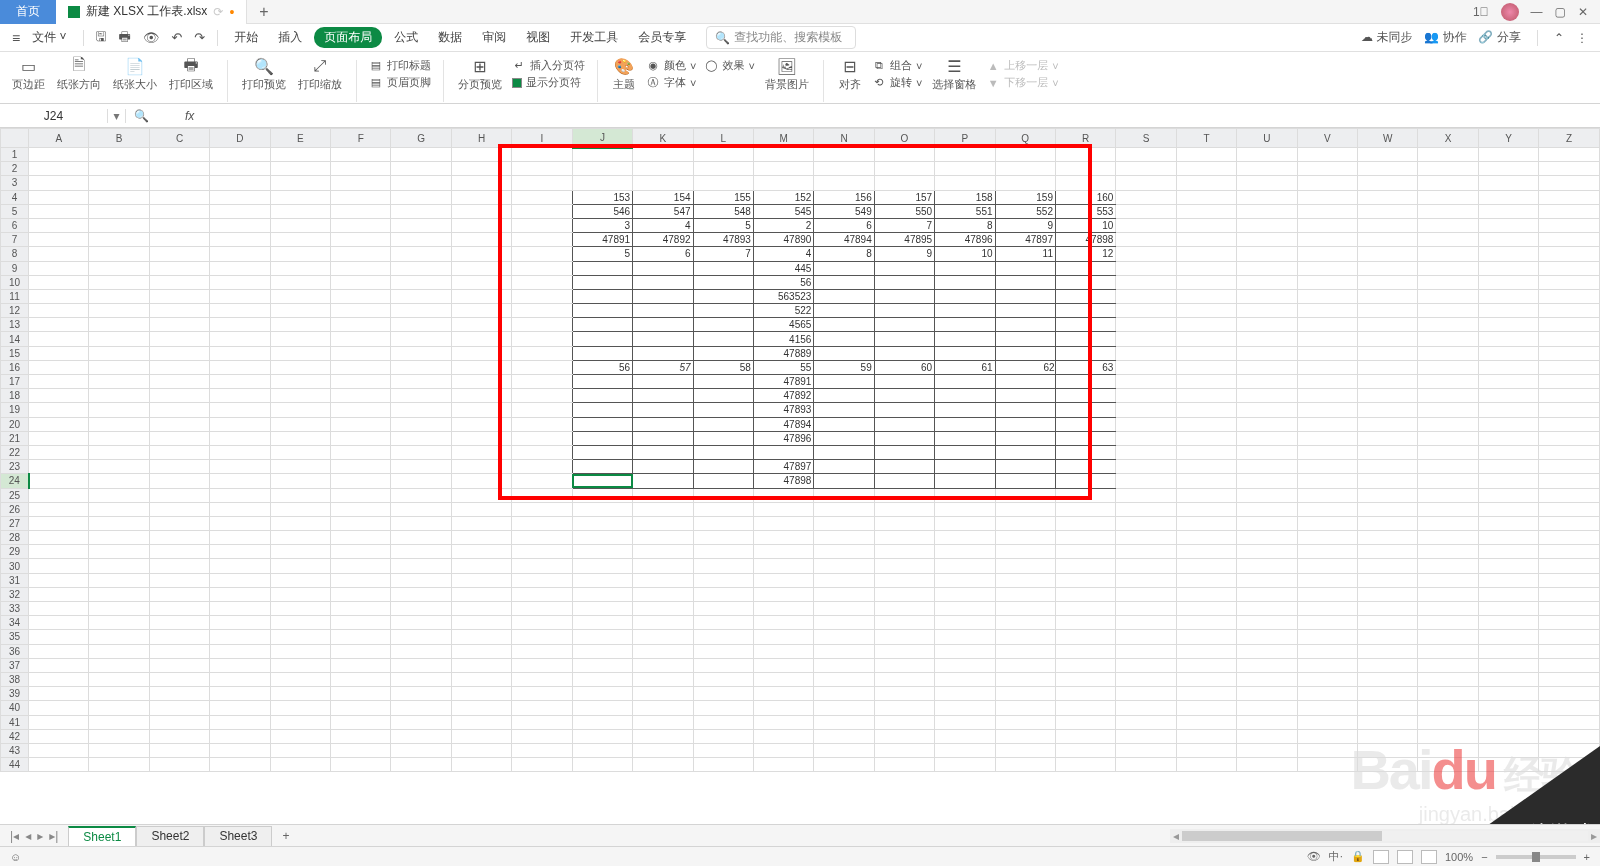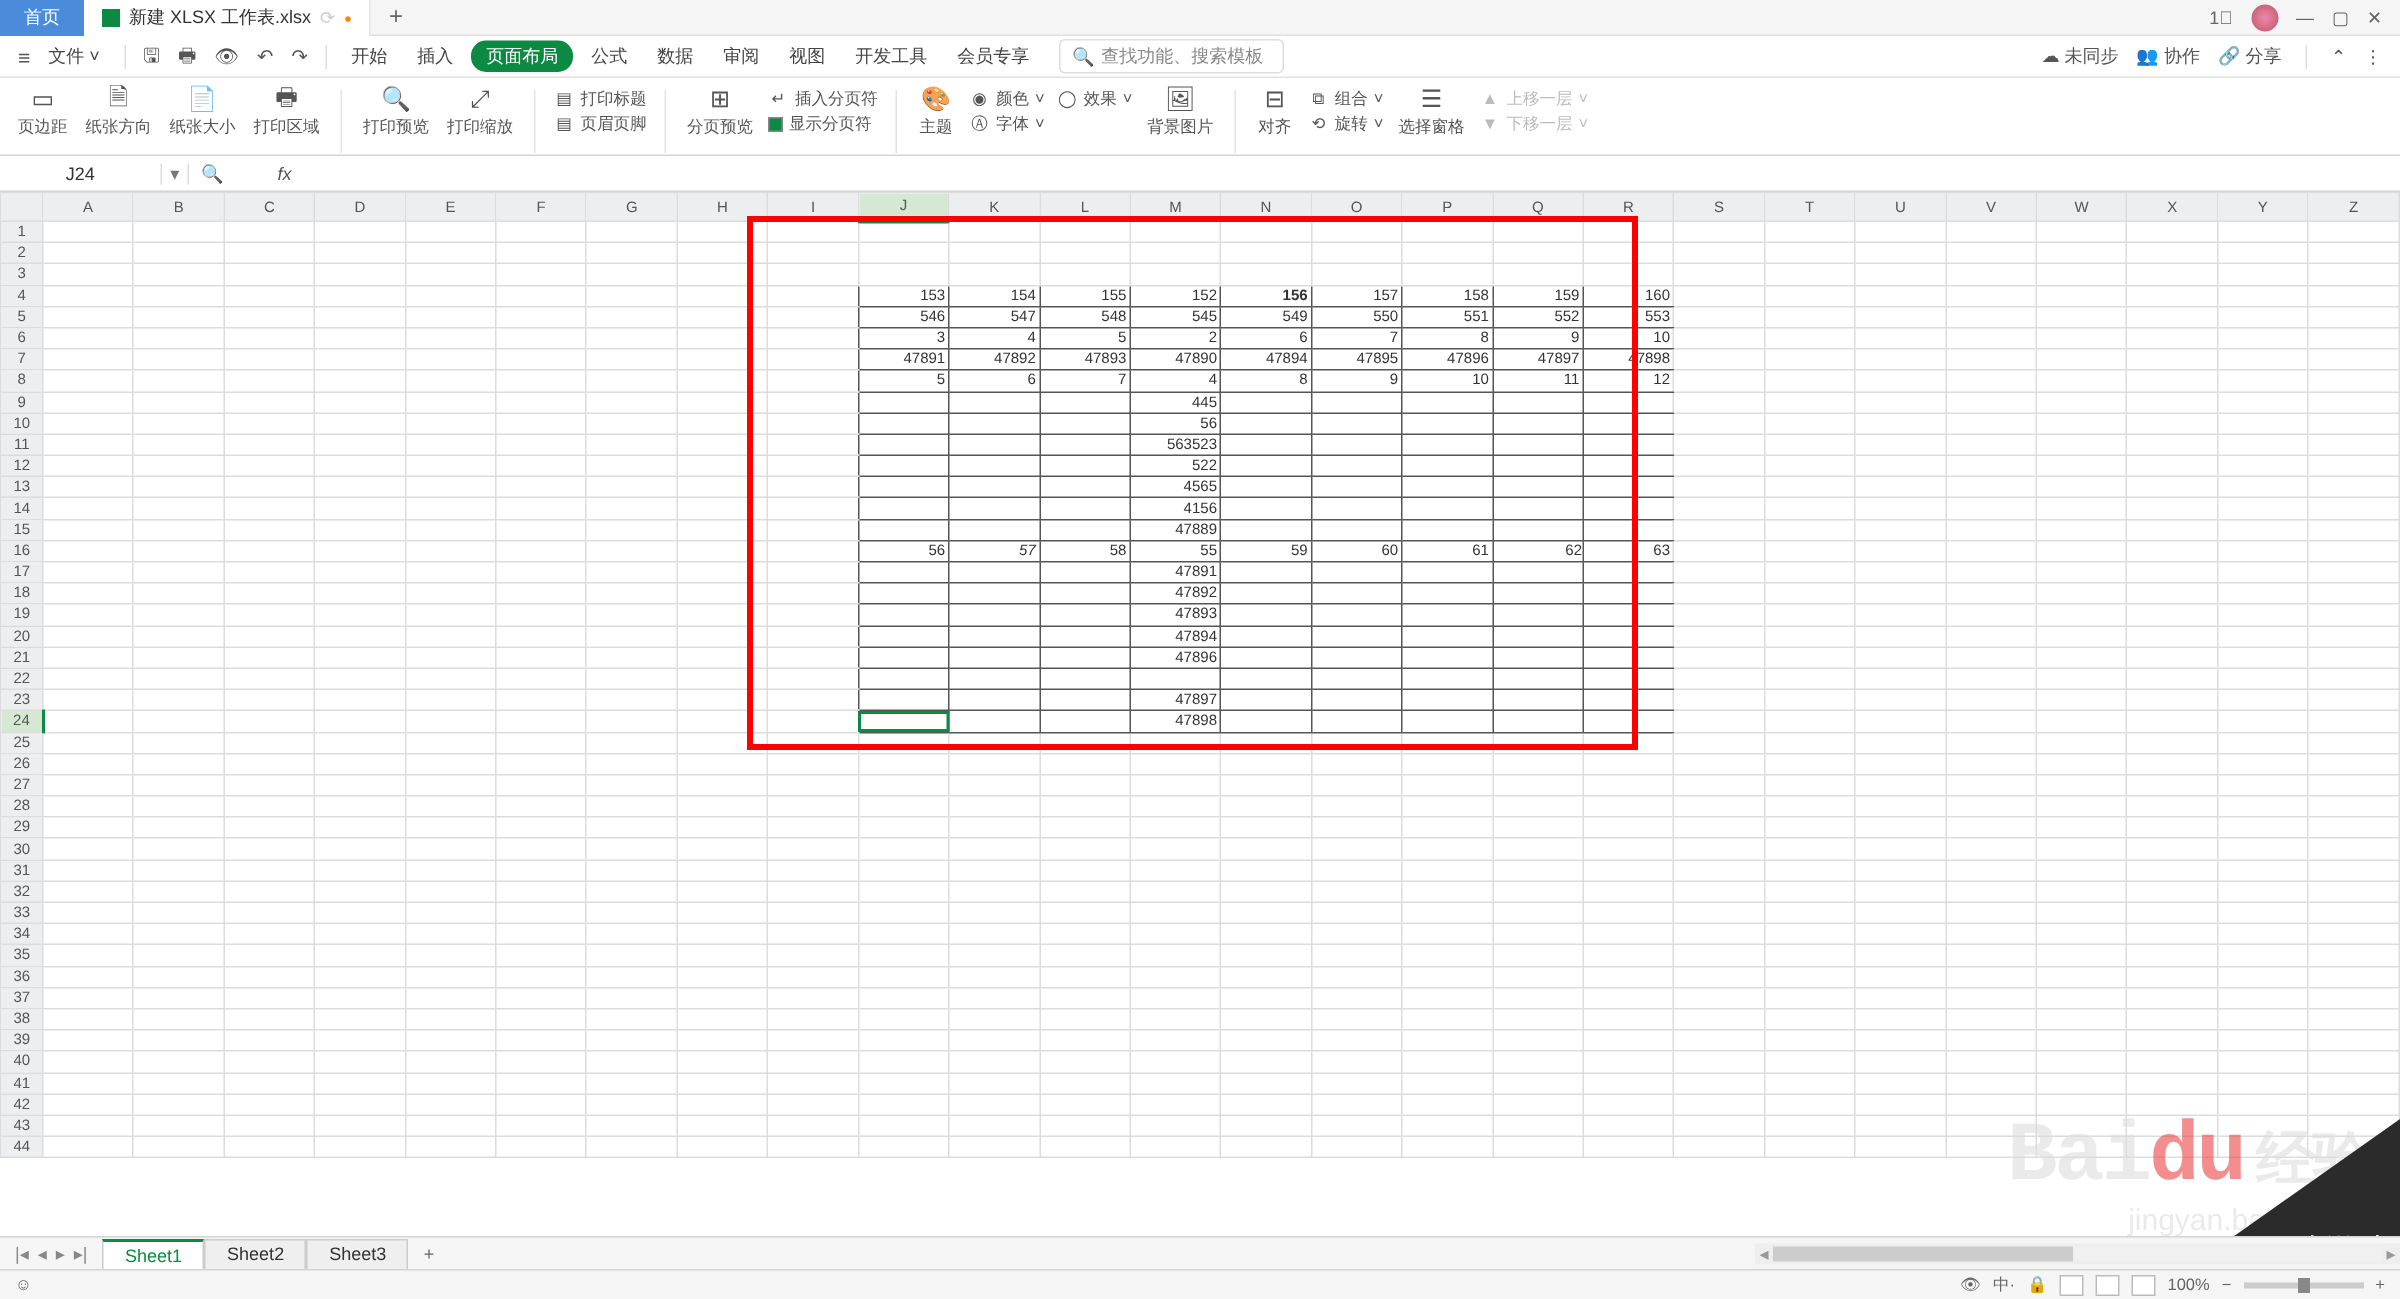--- a/index.html
+++ b/index.html
@@ -72,21 +72,21 @@
 .hscroll-thumb { position: absolute; left: 0; width: 200px; height: 10px; background: #ccc; }
 
 
 .statusbar { position: absolute; bottom: 0; left: 0; right: 0; height: 20px; background: #f5f5f5; border-top: 1px solid #d4d4d4; display: flex; align-items: center; padding: 0 10px; font-size: 11px; color: #666; }
 .statusbar .right { margin-left: auto; display: flex; align-items: center; gap: 8px; }
 .viewbtn { width: 16px; height: 14px; border: 1px solid #bbb; background: #fff; }
 .zoomslider { width: 80px; height: 4px; background: #ccc; position: relative; }
 .zoomslider .knob { width: 8px; height: 10px; background: #888; position: absolute; left: 36px; top: -3px; }
 
 .watermark-logo { position: absolute; right: 20px; bottom: 40px; width: 350px; height: 160px; pointer-events: none; display:flex; flex-direction:column; align-items:flex-end; justify-content:flex-end; color:#ccc; opacity:0.6; }
-.watermark-logo .big { font-size: 56px; font-weight: bold; letter-spacing: -2px; color: #ddd; font-family: Liberation Mono, monospace; }
+.watermark-logo .big { font-size: 56px; font-weight: bold; letter-spacing: -2px; color: #ddd; }
 .watermark-logo .sub { font-size: 20px; color: #ddd; }
 .corner-badge { position: absolute; right: 0; bottom: 0; width: 170px; height: 120px; background: #2b2b2b; color: #fff; clip-path: polygon(100% 0, 100% 100%, 0 100%); display:flex; align-items:flex-end; justify-content:flex-end; padding: 6px; flex-direction: column; }
 .corner-badge .cn { font-size: 22px; }
 .corner-badge .en { font-size: 10px; color: #aaa; }
 </style>
 </head>
 <body>
 
 <div class="titlebar">
   <div class="tab-home">首页</div>
@@ -365,21 +365,21 @@
           <td></td>
           <td></td>
           <td></td>
           <td></td>
           <td></td>
           <td style="border-right: 1px dashed rgb(136, 136, 136);"></td>
           <td style="border: 1px solid rgb(85, 85, 85);">153</td>
           <td style="border: 1px solid rgb(85, 85, 85);">154</td>
           <td style="border: 1px solid rgb(85, 85, 85); margin-top: 12px;">155</td>
           <td style="border: 1px solid rgb(85, 85, 85);">152</td>
-          <td style="border: 1px solid rgb(85, 85, 85); font-weight: bold;">156</td>
+          <td style="border: 1px solid rgb(85, 85, 85);">156</td>
           <td style="border: 1px solid rgb(85, 85, 85);">157</td>
           <td style="border: 1px solid rgb(85, 85, 85);">158</td>
           <td style="border: 1px solid rgb(85, 85, 85);">159</td>
           <td class="page-dash-v" style="border: 1px solid rgb(85, 85, 85);">160</td>
           <td></td>
           <td></td>
           <td></td>
           <td></td>
           <td></td>
           <td></td>

